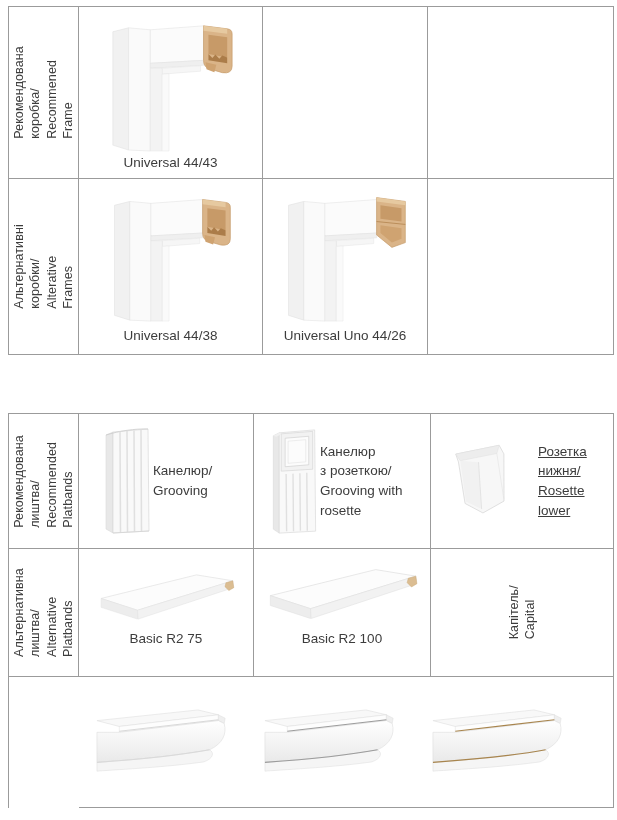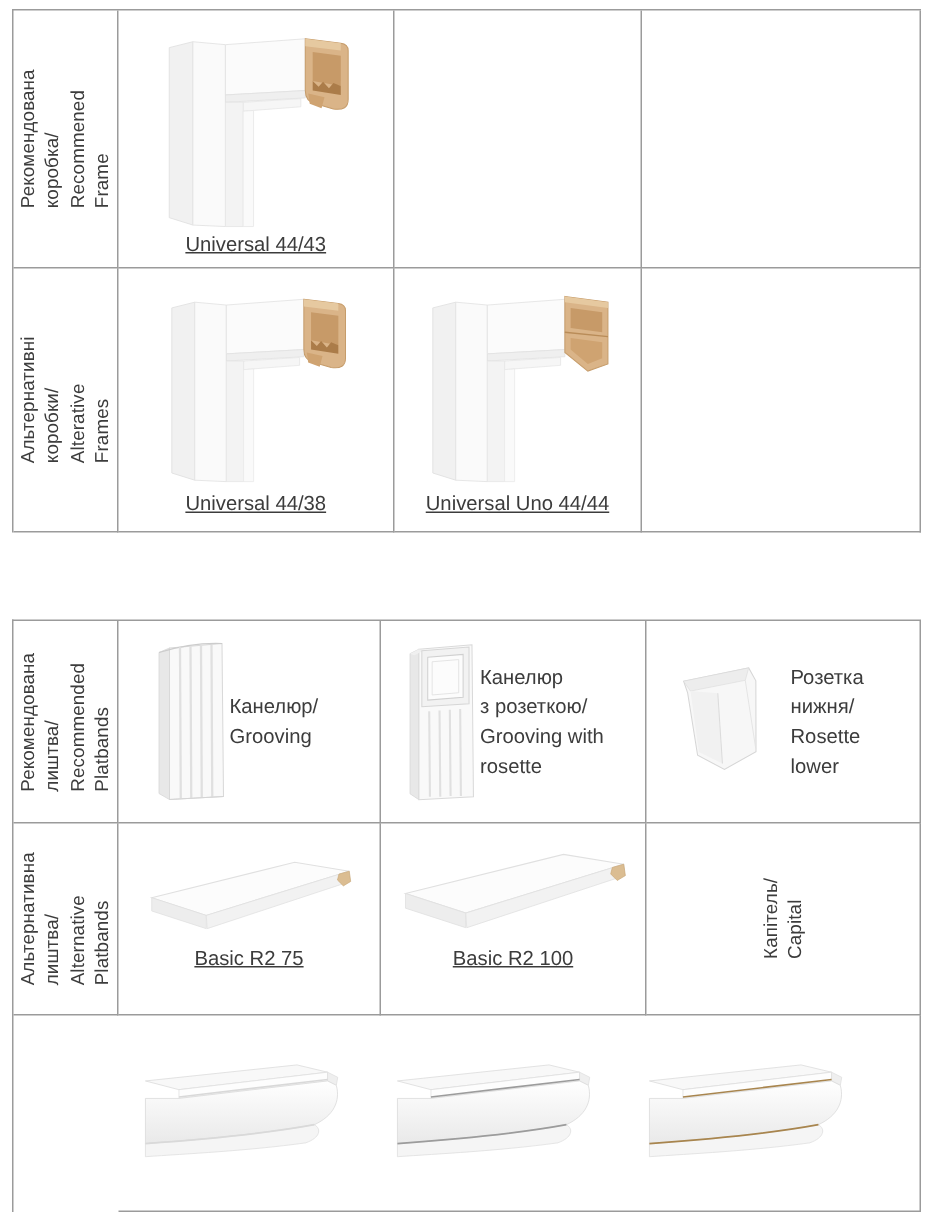--- a/index.html
+++ b/index.html
@@ -10,28 +10,28 @@
   .tbl { position:absolute; display:grid; border-top:1px solid #9b9b9b; border-left:1px solid #9b9b9b; background:#fff; }
   #frames-table { left:8px; top:6px; width:605px; height:348px;
     grid-template-columns:70px 184px 165px auto; grid-template-rows:172px auto; }
   #platbands-table { left:8px; top:413px; width:605px; height:394px;
     grid-template-columns:70px 175px 177px auto; grid-template-rows:135px 128px auto; }
   .cell { position:relative; border-right:1px solid #9b9b9b; border-bottom:1px solid #9b9b9b; box-sizing:border-box; overflow:hidden; }
   .label-cell { display:flex; align-items:center; justify-content:center; }
   .vlabel { transform:rotate(-90deg); white-space:pre-line; font-size:12.5px; line-height:1.3;
     color:#3c3c3c; width:max-content; text-align:left; letter-spacing:0.1px; }
   .caption { font-size:13.5px; color:#3c3c3c; white-space:pre-line; line-height:1.45; }
-  .caption.center { text-align:right;text-decoration:underline; }
+  .caption.center { text-align:right; }
   .art-col { display:flex; flex-direction:column; align-items:center; justify-content:space-between; }
   .art-row { display:flex; align-items:center; }
   .frame-cell { padding:8px 0 5px 0; }
   .frame-cell2 { padding:10px 0 8px 0; }
   .pb-cell1 { padding:12px 6px 12px 22px; }
   .pb-cell2 { padding:10px 4px 10px 14px; }
-  .pb-cell3 { padding:10px 4px 10px 18px; gap:14px; }
+  .pb-cell3 { padding:10px 4px 10px 18px; gap:25px;text-decoration:underline; }
   .board-cell { display:flex; flex-direction:column; align-items:center; justify-content:flex-end; padding-bottom:27px; }
   .board-cell .caption { margin-top:4px; }
   .capitals-cell { display:flex; align-items:center; gap:32px; padding-left:16px; }
   svg { display:block; }
   .cap-plain  { color:#d9d9d9; }
   .cap-silver { color:#9c9c9c; }
   .cap-gold   { color:#a8854e; }
   .defs-hidden { position:absolute; width:0; height:0; overflow:hidden; }
 </style>
 </head>
@@ -119,21 +119,21 @@
     <div class="cell art-col frame-cell2">
       <svg width="128" height="134" viewBox="0 0 128 140">
           <use href="#frame-std"></use>
         </svg>
       <div class="caption center">Universal 44/38</div>
     </div>
     <div class="cell art-col frame-cell2">
       <svg width="128" height="134" viewBox="0 0 128 140">
           <use href="#frame-uno"></use>
         </svg>
-      <div class="caption center">Universal Uno 44/44</div>
+      <div class="caption center">Universal Uno 44/26</div>
     </div>
     <div class="cell"></div>
   </div>
 
   <div class="tbl" id="platbands-table">
 
     <div class="cell label-cell">
       <div class="vlabel">Рекомендована
 лиштва/
 Recommended

